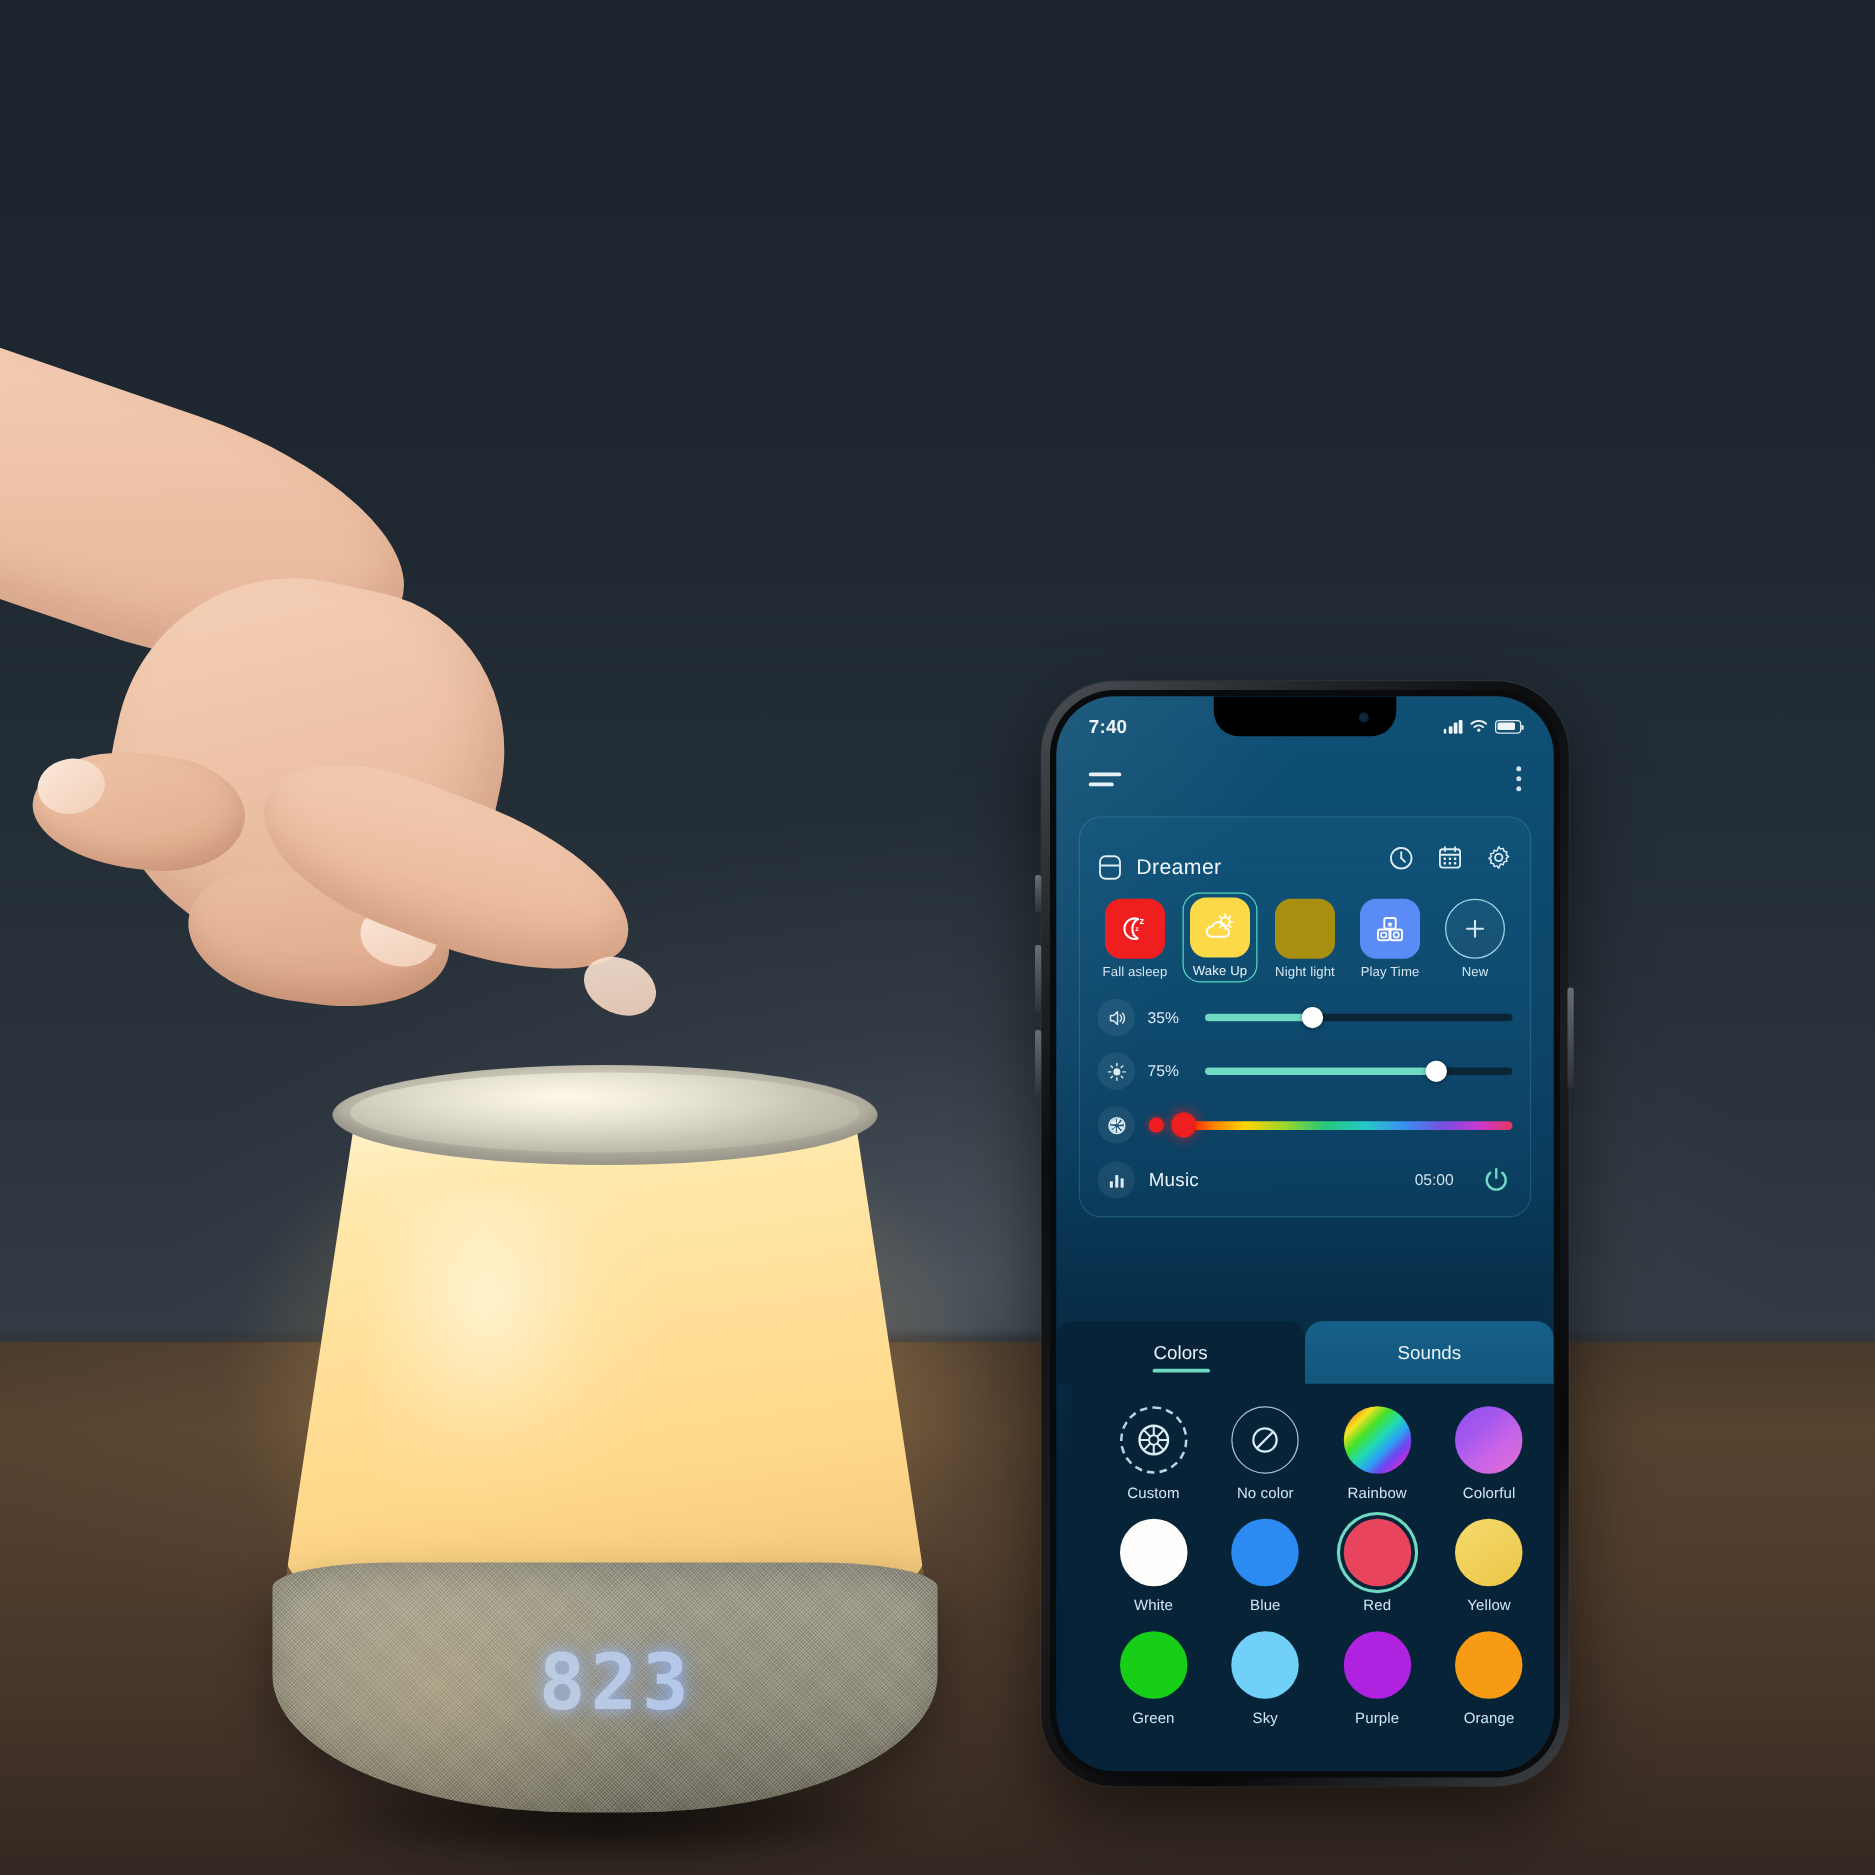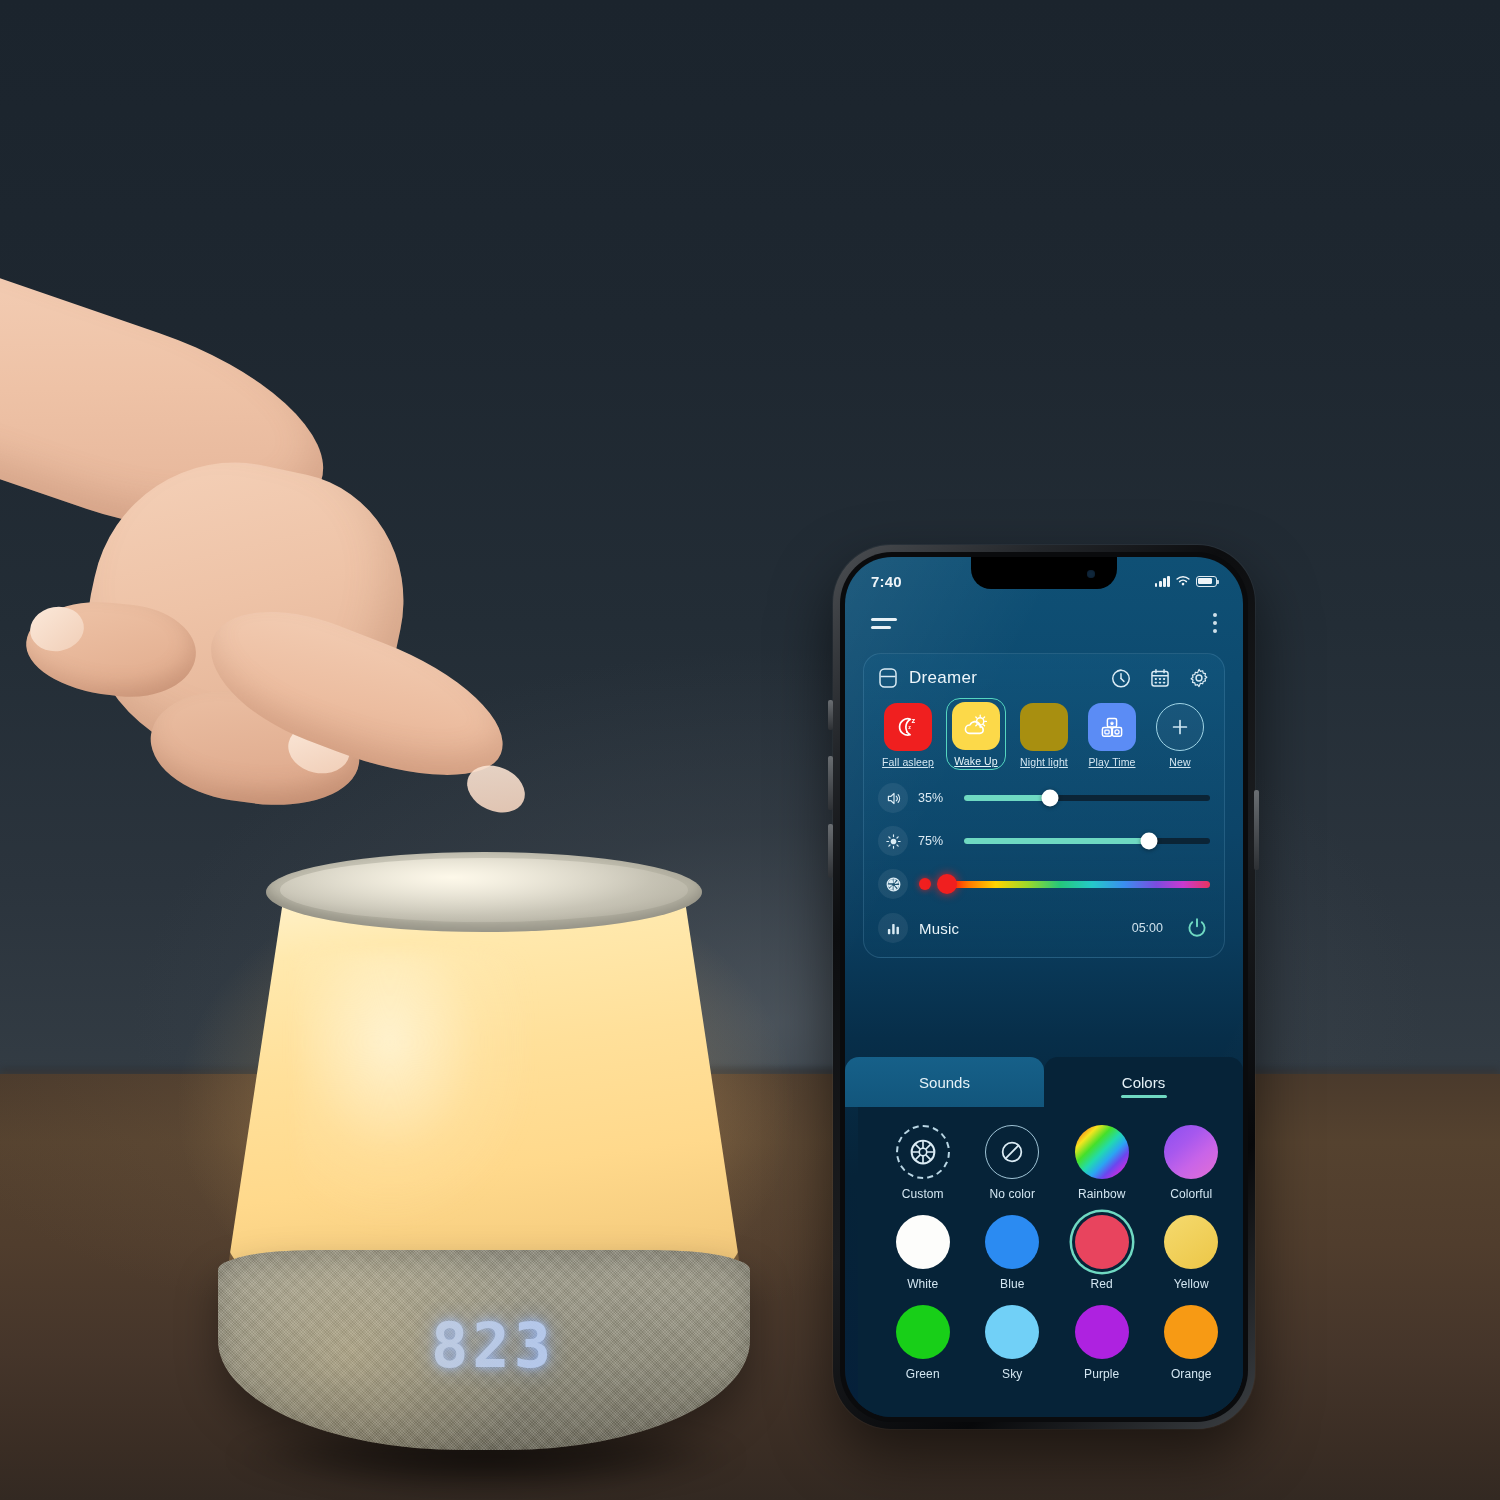--- a/index.html
+++ b/index.html
@@ -218,32 +218,32 @@
   .kebab i { width:4px; height:4px; background:#cfe0ea; border-radius:50%; display:block; }
 
   
   .device-card {
     position:absolute; left:18px; top:96px; width:calc(100% - 36px);
     background:linear-gradient(180deg, rgba(22,92,132,0.42) 0%, rgba(14,70,104,0.30) 100%);
     border:1px solid rgba(140,195,225,0.18); border-radius:18px;
     padding:13px 14px 14px 14px; z-index:12;
   }
   .dev-head { display:flex; align-items:center; justify-content:space-between; margin-bottom:14px; }
-  .dev-left { display:flex; align-items:center; gap:11px; }
+  .dev-left { display:flex; align-items:center; gap:11px;margin-top:16px; }
   .dev-name { color:#eef6fb; font-size:17px; font-weight:500; letter-spacing:0.3px; }
 
   
   .scenes { display:flex; align-items:flex-start; justify-content:space-between; gap:6px; }
   .scene { width:60px; display:flex; flex-direction:column; align-items:center; gap:5px; cursor:pointer; }
   .scene-tile {
     width:48px; height:48px; border-radius:13px;
     display:flex; align-items:center; justify-content:center;
   }
   .scene.sel { border:1.6px solid #55d6c0; border-radius:14px; padding:3px 2px 2px 2px; margin-top:-5px; }
-  .scene-label { font-size:10.5px; color:#d3e6f1; white-space:nowrap; letter-spacing:0.1px;text-decoration:underline; }
+  .scene-label { font-size:10.5px; color:#d3e6f1; white-space:nowrap; letter-spacing:0.1px; }
   .scene.sel .scene-label { color:#eaf7fb; }
   .tile-new {
     width:48px; height:48px; border-radius:50%;
     border:1.4px solid #9fd4e6; display:flex; align-items:center; justify-content:center;
     background:rgba(255,255,255,0.04);
   }
 
   
   .ctrl-row { display:flex; align-items:center; gap:10px; margin-top:13px; }
   .ctrl-icon {
@@ -533,26 +533,26 @@
           <div class="music-label">Music</div>
           <div class="music-time">05:00</div>
           <svg width="26" height="26" viewBox="0 0 26 26">
             <path d="M8.2 7.2a7.6 7.6 0 109.6 0" stroke="#6fd9c2" stroke-width="1.9" fill="none" stroke-linecap="round"></path>
             <path d="M13 4.2v7" stroke="#6fd9c2" stroke-width="1.9" stroke-linecap="round"></path>
           </svg>
         </div>
       </div>
 
       <div class="tabs">
-        <div class="tab inactive">
-          <span>Sounds</span>
-        </div>
         <div class="tab active">
           <span>Colors</span>
           <span class="ul"></span>
+        </div>
+        <div class="tab inactive">
+          <span>Sounds</span>
         </div>
       </div>
 
       <div class="swatch-area">
         <div class="scrollbar"></div>
         <div class="swatch-grid">
 
           <div class="sw">
             <div class="sw-dashed">
               <svg width="30" height="30" viewBox="0 0 20 20">

